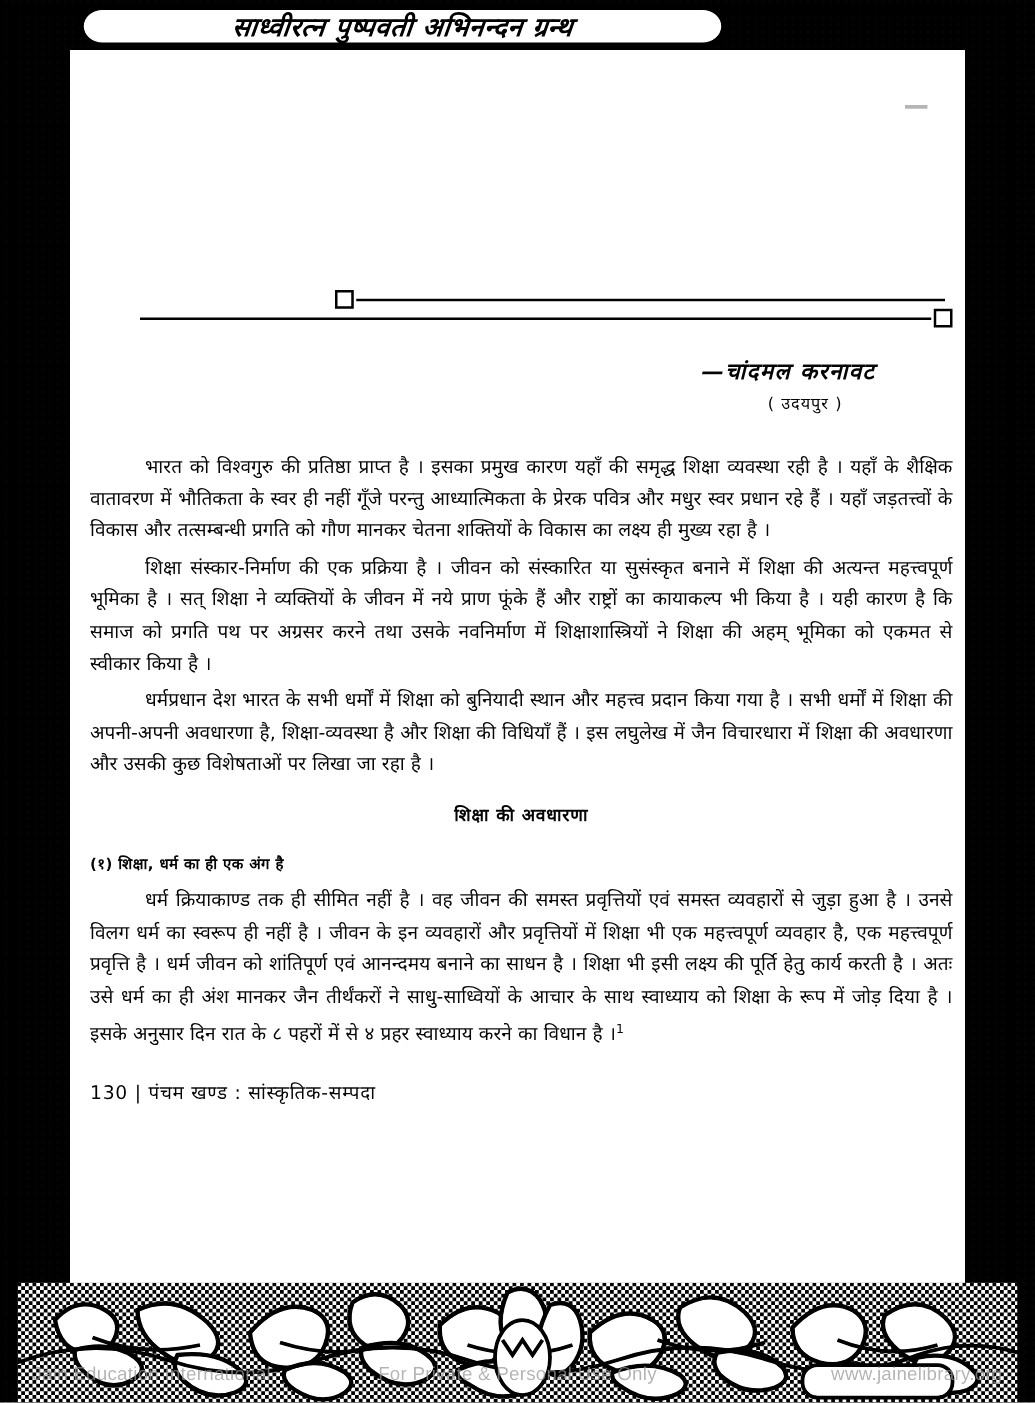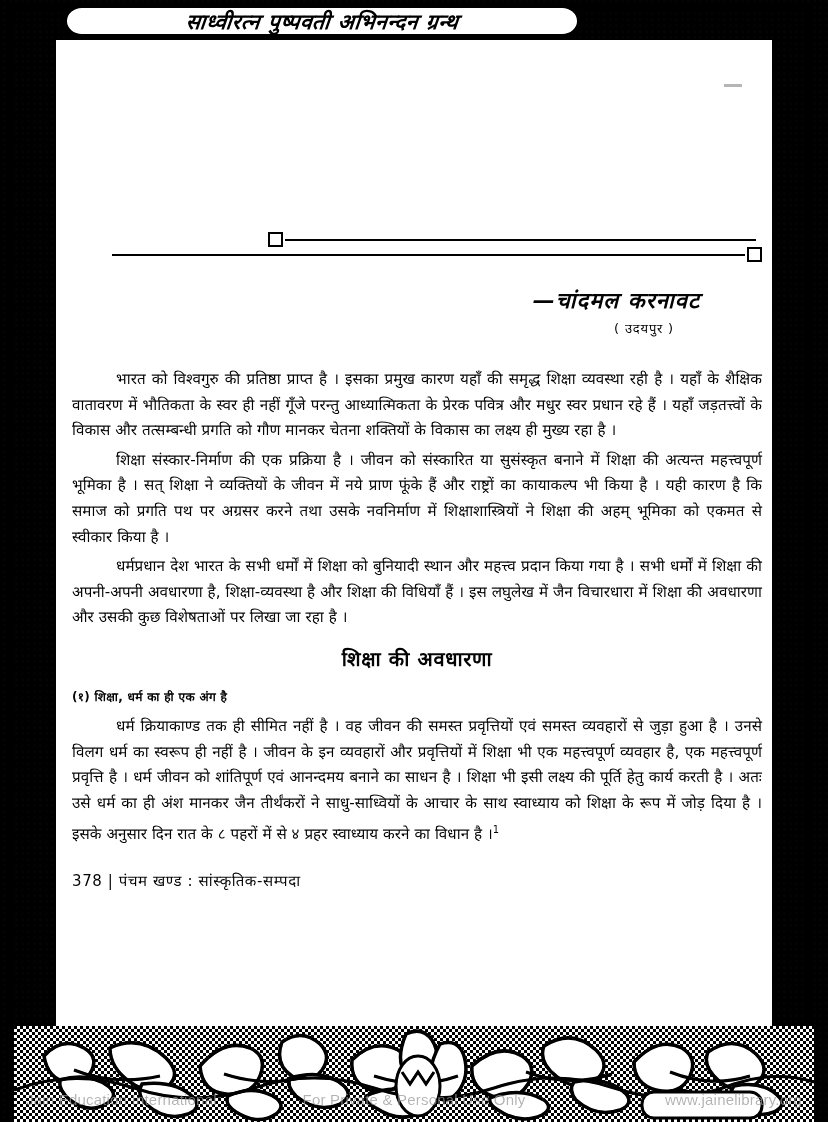--- a/index.html
+++ b/index.html
@@ -121,21 +121,21 @@
     letter-spacing: 2.0px;
     color: #000;
   }
 
   .byline {
     margin-top: 22px;
     text-align: right;
     padding-right: 62px;
   }
   .author {
-    font-size: 22px;
+    font-size: 18px;
     font-weight: 700;
     font-style: italic;
     letter-spacing: 1px;
     display: block;
   }
   .place {
     font-size: 13px;
     font-weight: 400;
     display: block;
     margin-top: 5px;
@@ -151,21 +151,21 @@
     text-align: justify;
     letter-spacing: 0.05px;
   }
   .body p {
     margin: 0 0 4px 0;
     text-indent: 44px;
   }
 
   .section-head {
     text-align: center;
-    font-size: 20px;
+    font-size: 14px;
     font-weight: 700;
     margin: 16px 0 12px 0;
     letter-spacing: 0.6px;
   }
   .sub-head {
     font-size: 12px;
     font-weight: 700;
     margin: 0 0 4px 0;
     letter-spacing: 0.3px;
   }
@@ -236,21 +236,21 @@
     <div class="body">
       <p>भारत को विश्वगुरु की प्रतिष्ठा प्राप्त है । इसका प्रमुख कारण यहाँ की समृद्ध शिक्षा व्यवस्था रही है । यहाँ के शैक्षिक वातावरण में भौतिकता के स्वर ही नहीं गूँजे परन्तु आध्यात्मिकता के प्रेरक पवित्र और मधुर स्वर प्रधान रहे हैं । यहाँ जड़तत्त्वों के विकास और तत्सम्बन्धी प्रगति को गौण मानकर चेतना शक्तियों के विकास का लक्ष्य ही मुख्य रहा है ।</p>
       <p>शिक्षा संस्कार-निर्माण की एक प्रक्रिया है । जीवन को संस्कारित या सुसंस्कृत बनाने में शिक्षा की अत्यन्त महत्त्वपूर्ण भूमिका है । सत् शिक्षा ने व्यक्तियों के जीवन में नये प्राण फूंके हैं और राष्ट्रों का कायाकल्प भी किया है । यही कारण है कि समाज को प्रगति पथ पर अग्रसर करने तथा उसके नवनिर्माण में शिक्षाशास्त्रियों ने शिक्षा की अहम् भूमिका को एकमत से स्वीकार किया है ।</p>
       <p>धर्मप्रधान देश भारत के सभी धर्मों में शिक्षा को बुनियादी स्थान और महत्त्व प्रदान किया गया है । सभी धर्मों में शिक्षा की अपनी-अपनी अवधारणा है, शिक्षा-व्यवस्था है और शिक्षा की विधियाँ हैं । इस लघुलेख में जैन विचारधारा में शिक्षा की अवधारणा और उसकी कुछ विशेषताओं पर लिखा जा रहा है ।</p>
 
       <div class="section-head">शिक्षा की अवधारणा</div>
       <div class="sub-head">(१) शिक्षा, धर्म का ही एक अंग है</div>
 
       <p><span>धर्म क्रियाकाण्ड तक ही सीमित नहीं है । वह जीवन की समस्त प्रवृत्तियों एवं समस्त व्यवहारों से जुड़ा हुआ है । उनसे विलग धर्म का स्वरूप ही नहीं है । जीवन के इन व्यवहारों और प्रवृत्तियों में शिक्षा भी एक महत्त्वपूर्ण व्यवहार है, एक महत्त्वपूर्ण प्रवृत्ति है । धर्म जीवन को शांतिपूर्ण एवं आनन्दमय बनाने का साधन है । शिक्षा भी इसी लक्ष्य की पूर्ति हेतु कार्य करती है । अतः उसे धर्म का ही अंश मानकर जैन तीर्थंकरों ने साधु-साध्वियों के आचार के साथ स्वाध्याय को शिक्षा के रूप में जोड़ दिया है । इसके अनुसार दिन रात के ८ पहरों में से ४ प्रहर स्वाध्याय करने का विधान है ।</span><span class="fn">1</span></p>
 
-      <div class="folio">378 | पंचम खण्ड : सांस्कृतिक-सम्पदा</div>
+      <div class="folio">130 | पंचम खण्ड : सांस्कृतिक-सम्पदा</div>
     </div>
   </div>
 
   <svg class="floral" viewBox="0 0 800 96" preserveAspectRatio="none">
     <defs>
       <pattern id="hatch" width="6" height="6" patternUnits="userSpaceOnUse">
         <rect width="6" height="6" fill="#000"></rect>
         <rect x="3" y="0" width="3" height="3" fill="#fff"></rect>
         <rect x="0" y="3" width="3" height="3" fill="#fff"></rect>
       </pattern>

